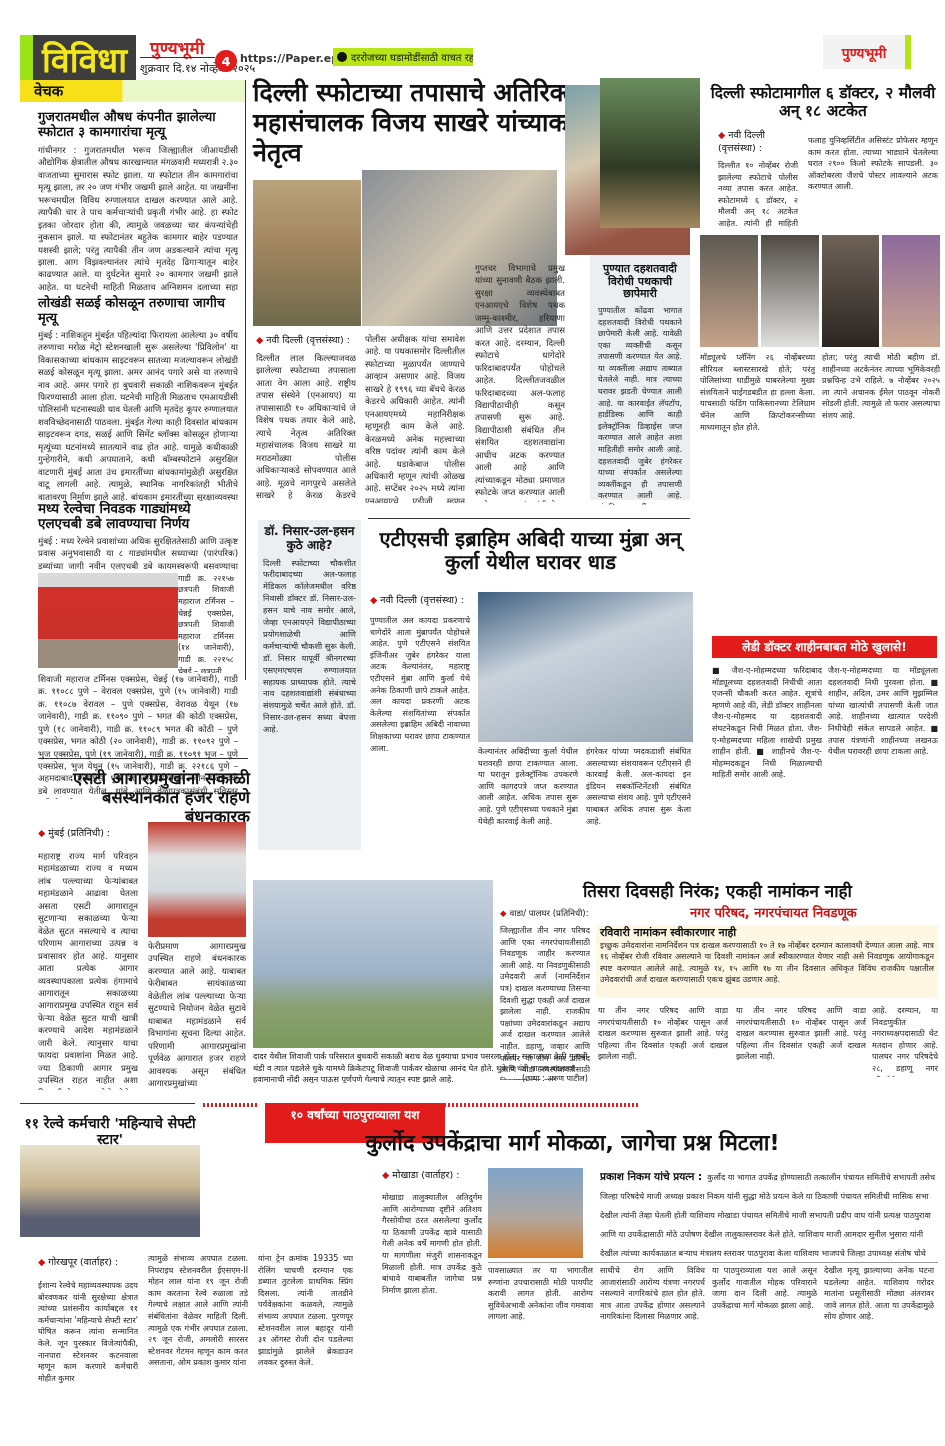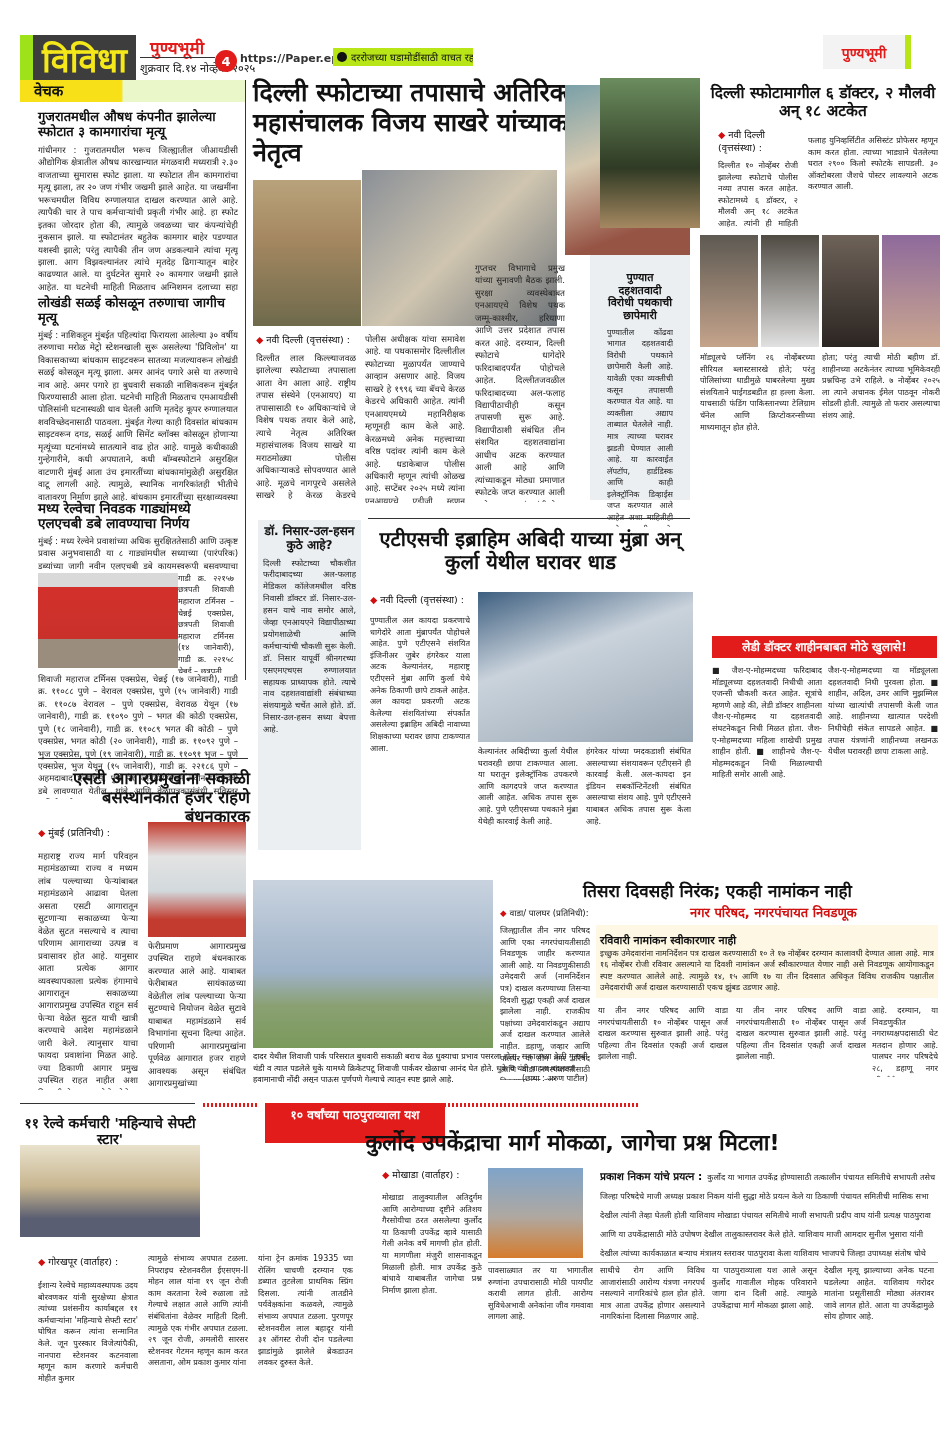--- a/index.html
+++ b/index.html
@@ -76,21 +76,21 @@
 <div class="abs photo" style="left:253px;top:180px;width:108px;height:146px;background:linear-gradient(180deg,#b9a37c,#a58861 40%,#6e6a4c)"></div>
 <div class="abs photo" style="left:362px;top:170px;width:195px;height:156px;background:linear-gradient(135deg,#8a8f96,#cfc5b0 50%,#6d7379)"></div>
 <div class="abs photo" style="left:565px;top:85px;width:125px;height:170px;background:linear-gradient(160deg,#7aa0a8,#d6c9b0 40%,#965445 80%)"></div>
 <div class="abs photo" style="left:600px;top:78px;width:100px;height:150px;background:linear-gradient(180deg,#6b8d5e,#2f3a24 60%,#a58861)"></div>
 
 <div class="abs dateline" style="left:256px;top:333px">नवी दिल्ली (वृत्तसंस्था) :</div>
 <div class="abs body" style="left:256px;top:352px;width:100px;height:148px;overflow:hidden">दिल्लीत लाल किल्ल्याजवळ झालेल्या स्फोटाच्या तपासाला आता वेग आला आहे. राष्ट्रीय तपास संस्थेने (एनआयए) या तपासासाठी १० अधिकाऱ्यांचे जे विशेष पथक तयार केले आहे, त्याचे नेतृत्व अतिरिक्त महासंचालक विजय साखरे या मराठमोळ्या पोलीस अधिकाऱ्याकडे सोपवण्यात आले आहे. मूळचे नागपूरचे असलेले साखरे हे केरळ केडरचे आयपीएस अधिकारी आहेत. या पथकात एक पोलीस महानिरीक्षक, दोन पोलीस उपमहानिरीक्षक, तीन पोलीस उपसंचालक आणि तीन</div>
 <div class="abs body" style="left:365px;top:333px;width:100px;height:170px;overflow:hidden">पोलीस अधीक्षक यांचा समावेश आहे. या पथकासमोर दिल्लीतील स्फोटाच्या मुळापर्यंत जाण्याचे आव्हान असणार आहे. विजय साखरे हे १९९६ च्या बॅचचे केरळ केडरचे अधिकारी आहेत. त्यांनी एनआयएमध्ये महानिरीक्षक म्हणूनही काम केले आहे. केरळमध्ये अनेक महत्त्वाच्या वरिष्ठ पदांवर त्यांनी काम केले आहे. धडाकेबाज पोलीस अधिकारी म्हणून त्यांची ओळख आहे. सप्टेंबर २०२५ मध्ये त्यांना एनआयएचे एडीजी म्हणून नियुक्त करण्यात आले. दिल्ली बॉम्ब स्फोटाच्या तपासासाठी तयार करण्यात आलेल्या पथकाचे नेतृत्व महासंचालक सदानंद दाते आणि</div>
 <div class="abs body" style="left:475px;top:262px;width:90px;height:240px;overflow:hidden">गुप्तचर विभागाचे प्रमुख यांच्या सुनावणी बैठक झाली. सुरक्षा व्यवस्थेबाबत एनआयएचे विशेष पथक जम्मू-काश्मीर, हरियाणा आणि उत्तर प्रदेशात तपास करत आहे. दरम्यान, दिल्ली स्फोटाचे धागेदोरे फरिदाबादपर्यंत पोहोचले आहेत. दिल्लीतजवळील फरिदाबादच्या अल-फलाह विद्यापीठाचीही कसून तपासणी सुरू आहे. विद्यापीठाशी संबंधित तीन संशयित दहशतवाद्यांना आधीच अटक करण्यात आली आहे आणि त्यांच्याकडून मोठ्या प्रमाणात स्फोटके जप्त करण्यात आली आहेत. तपास यंत्रणांनी पेढून आणखी सहा जणांना ताब्यात घेतले आहे. तपास यंत्रणांनी अल-फलाह विद्यापीठातील ५० हून अधिक लोकांची चौकशी केली आहे. सहा जणांना ताब्यात घेण्यात आले.</div>
 
-<div class="abs boxgray" style="left:590px;top:255px;width:100px;height:245px;padding:17px">
+<div class="abs boxgray" style="left:590px;top:255px;width:100px;height:245px;padding:8px">
   <div class="h" style="font-size:11px;text-align:center">पुण्यात दहशतवादी विरोधी पथकाची छापेमारी</div>
   <div class="body" style="margin-top:4px;height:200px;overflow:hidden;font-size:8px">पुण्यातील कोंढवा भागात दहशतवादी विरोधी पथकाने छापेमारी केली आहे. यावेळी एका व्यक्तीची कसून तपासणी करण्यात येत आहे. या व्यक्तीला अद्याप ताब्यात घेतलेले नाही. मात्र त्याच्या घरावर झडती घेण्यात आली आहे. या कारवाईत लॅपटॉप, हार्डडिस्क आणि काही इलेक्ट्रॉनिक डिव्हाईस जप्त करण्यात आले आहेत अशा माहितीही समोर आली आहे. दहशतवादी जुबेर हंगरेकर याच्या संपर्कात असलेल्या व्यक्तींकडून ही तपासणी करण्यात आली आहे. संशयित व्यक्तींकडून जप्त करण्यात आलेले इलेक्ट्रॉनिक डिव्हाईस फॉरेन्सिक लॅबकडे तपासणीसाठी पाठवण्यात आले आहेत.</div>
 </div>
 
 <div class="abs" style="left:708px;top:85px;width:230px">
   <div class="h" style="font-size:15.5px;text-align:center">दिल्ली स्फोटामागील ६ डॉक्टर, २ मौलवी अन् १८ अटकेत</div>
 </div>
 <div class="abs dateline" style="left:718px;top:128px;width:80px">नवी दिल्ली (वृत्तसंस्था) :</div>
 <div class="abs body" style="left:718px;top:160px;width:80px;height:70px;overflow:hidden;font-size:8px">दिल्लीत १० नोव्हेंबर रोजी झालेल्या स्फोटाचे पोलीस नव्या तपास करत आहेत. स्फोटामध्ये ६ डॉक्टर, २ मौलवी अन् १८ अटकेत आहेत. त्यांनी ही माहिती दिली. या स्फोटांच्या कटात सामील असलेल्यांना पुढे येत आहे.</div>
 <div class="abs body" style="left:808px;top:135px;width:130px;height:95px;overflow:hidden;font-size:8px">फलाह युनिव्हर्सिटीत असिस्टंट प्रोफेसर म्हणून काम करत होता. त्याच्या भाड्याने घेतलेल्या घरात २९०० किलो स्फोटके सापडली. ३० ऑक्टोबरला जैशचे पोस्टर लावल्याने अटक करण्यात आली.</div>
@@ -125,21 +125,21 @@
 <div class="abs photo" style="left:253px;top:880px;width:240px;height:168px;background:linear-gradient(180deg,#c9d3df 0,#9eb2c8 55%,#8aa072 75%,#7a9a5b)"></div>
 <div class="abs cap" style="left:253px;top:1051px;width:340px;height:32px;overflow:hidden;font-size:8px">दादर येथील शिवाजी पार्क परिसरात बुधवारी सकाळी बराच वेळ धुक्याचा प्रभाव पसरला होता. सकाळच्या वेळी गुलाबी थंडी व त्यात पडलेले धुके यामध्ये क्रिकेटपटू शिवाजी पार्कवर खेळाचा आनंद घेत होते. धुके व थंडी पाहता बदलत्या हवामानाची नोंदी असून पाऊस पूर्णपणे गेल्याचे त्यातून स्पष्ट झाले आहे.</div>
 <div class="abs cap" style="left:522px;top:1073px;font-size:8px">(छाया : अरुण पाटील)</div>
 
 <div class="abs" style="left:495px;top:882px;width:445px">
   <div class="h" style="font-size:17px;text-align:center">तिसरा दिवसही निरंक; एकही नामांकन नाही</div>
 </div>
 <div class="abs dateline" style="left:500px;top:907px;font-size:8.5px">वाडा/ पालघर (प्रतिनिधी):</div>
 <div class="abs h" style="left:690px;top:906px;font-size:13px;color:#d10f0f">नगर परिषद, नगरपंचायत निवडणूक</div>
 <div class="abs body" style="left:500px;top:925px;width:90px;height:155px;overflow:hidden;font-size:8px">जिल्ह्यातील तीन नगर परिषद आणि एका नगरपंचायतीसाठी निवडणूक जाहीर करण्यात आली आहे. या निवडणुकीसाठी उमेदवारी अर्ज (नामनिर्देशन पत्र) दाखल करण्याच्या तिसऱ्या दिवशी सुद्धा एकही अर्ज दाखल झालेला नाही. राजकीय पक्षांच्या उमेदवारांकडून अद्याप अर्ज दाखल करण्यात आलेले नाहीत. डहाणू, जव्हार आणि पालघर या तीन नगर परिषद आणि वाडा नगरपंचायतीसाठी निवडणूक होत आहे.</div>
-<div class="abs" style="left:596px;top:925px;width:342px;height:73px;background:#fdf7e3;padding:10px 4px">
+<div class="abs" style="left:596px;top:925px;width:342px;height:73px;background:#fdf7e3;padding:2px 4px">
   <div class="h" style="font-size:11px">रविवारी नामांकन स्वीकारणार नाही</div>
   <div class="body" style="font-size:8px;height:56px;overflow:hidden">इच्छुक उमेदवारांना नामनिर्देशन पत्र दाखल करण्यासाठी १० ते १७ नोव्हेंबर दरम्यान कालावधी देण्यात आला आहे. मात्र १६ नोव्हेंबर रोजी रविवार असल्याने या दिवशी नामांकन अर्ज स्वीकारण्यात येणार नाही असे निवडणूक आयोगाकडून स्पष्ट करण्यात आलेले आहे. त्यामुळे १४, १५ आणि १७ या तीन दिवसात अधिकृत विविध राजकीय पक्षातील उमेदवारांची अर्ज दाखल करण्यासाठी एकच झुंबड उडणार आहे.</div>
 </div>
 <div class="abs body" style="left:598px;top:1005px;width:130px;height:72px;overflow:hidden;font-size:8px">या तीन नगर परिषद आणि वाडा नगरपंचायतीसाठी १० नोव्हेंबर पासून अर्ज दाखल करण्यास सुरुवात झाली आहे. परंतु पहिल्या तीन दिवसांत एकही अर्ज दाखल झालेला नाही.</div>
 <div class="abs body" style="left:736px;top:1005px;width:130px;height:72px;overflow:hidden;font-size:8px">या तीन नगर परिषद आणि वाडा नगरपंचायतीसाठी १० नोव्हेंबर पासून अर्ज दाखल करण्यास सुरुवात झाली आहे. परंतु पहिल्या तीन दिवसांत एकही अर्ज दाखल झालेला नाही.</div>
 <div class="abs body" style="left:872px;top:1005px;width:66px;height:72px;overflow:hidden;font-size:8px">आहे. दरम्यान, या निवडणुकीत नगराध्यक्षपदासाठी थेट मतदान होणार आहे. पालघर नगर परिषदेचे २८, डहाणू नगर परिषदेचे २७, जव्हार नगरपरिषदेचे २० आणि वाडा नगरपंचायतीचे १७ सदस्य निवडून देण्यात येणार आहेत.</div>
 
 <div class="abs rule" style="left:20px;top:1103px;width:175px"></div>
 <div class="abs" style="left:20px;top:1115px;width:180px">
   <div class="h" style="font-size:14px;text-align:center">११ रेल्वे कर्मचारी 'महिन्याचे सेफ्टी स्टार'</div>

